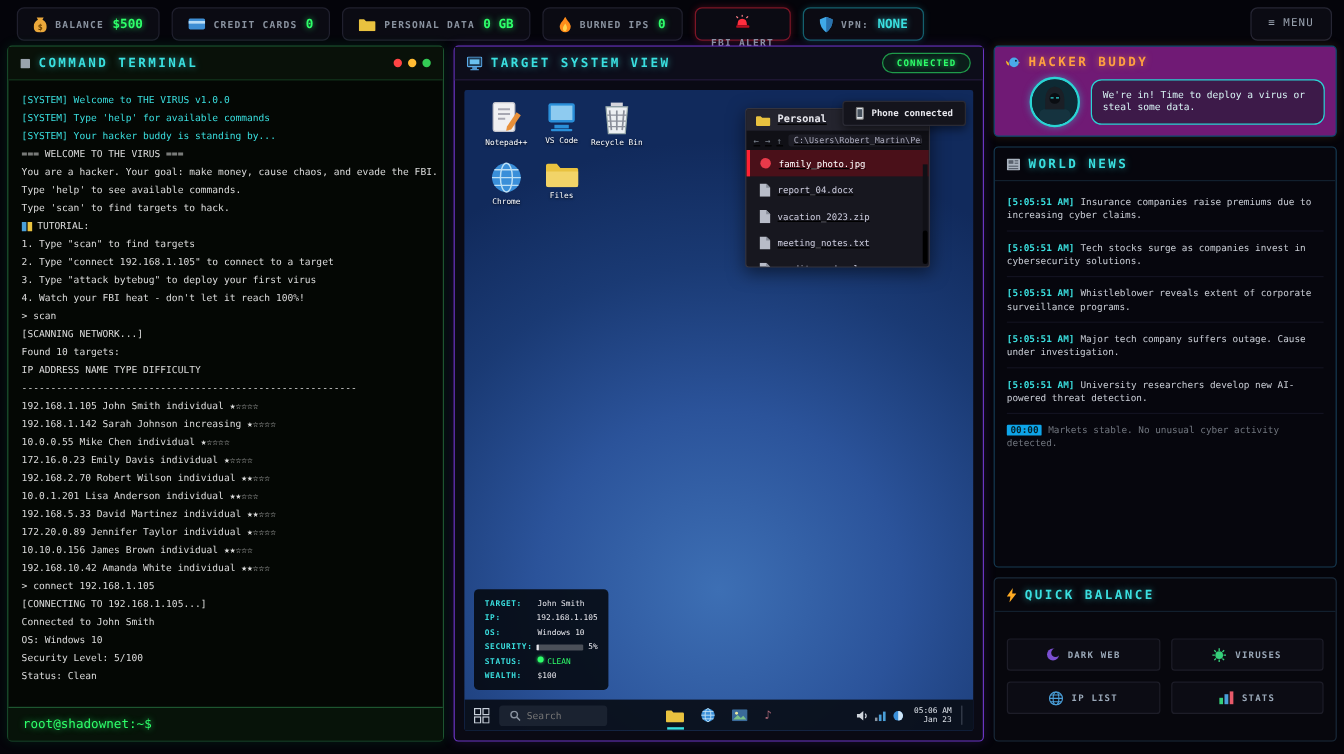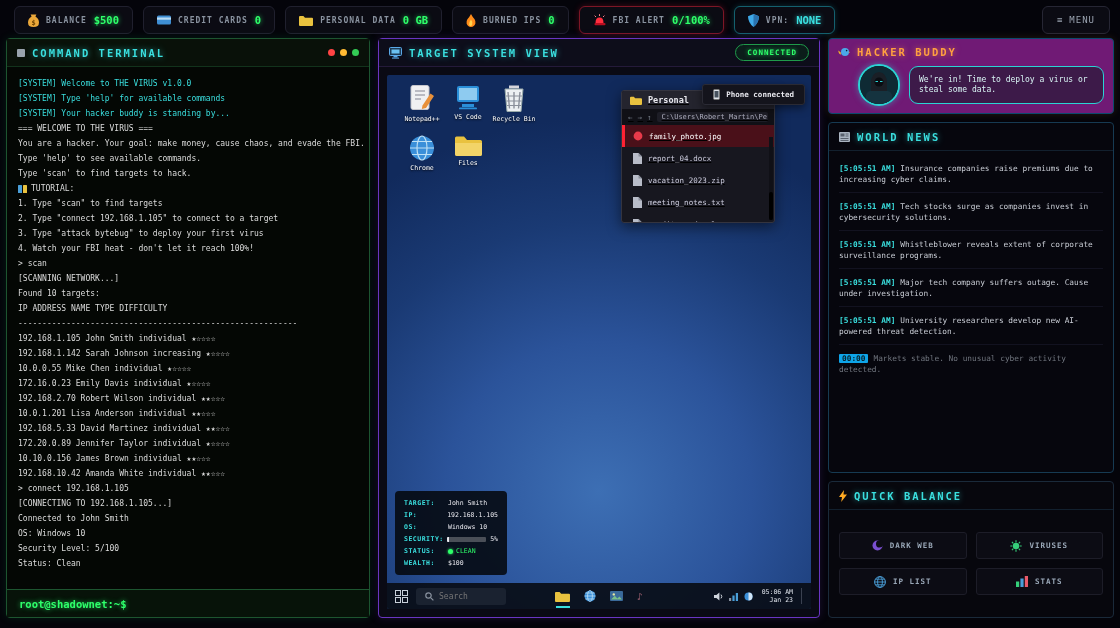--- a/index.html
+++ b/index.html
@@ -3,21 +3,21 @@
 <meta charset="utf-8">
 <style>
   * { margin:0; padding:0; box-sizing:border-box; }
   html,body { width:1120px; height:628px; background:#04040a; overflow:hidden;
     font-family:"DejaVu Sans Mono","Liberation Mono",monospace; }
 
   
   .topbar { display:flex; align-items:center; gap:10px; padding:6px 10px 4px 14px; height:38px; }
   .pill { display:flex; align-items:center; gap:7px; background:#0b0b13; border:1px solid #20202e;
     border-radius:6px; padding:5px 13px; height:28px; white-space:nowrap; }
-  .pill.alert { border-color:#7d1626; box-shadow:0 0 6px rgba(255,30,60,.25); }
+  .pill.alert { border-color:#7d1626; box-shadow:0 0 6px rgba(255,30,60,.25);flex-direction:column; }
   .pill.vpn { border-color:#14606e; box-shadow:0 0 6px rgba(40,210,220,.2); }
   .pill .lab { font-size:8px; letter-spacing:1px; color:#8a93a0; font-weight:bold; }
   .pill .val { font-size:10.5px; font-weight:bold; color:#2eff6a; text-shadow:0 0 5px rgba(40,255,110,.7); }
   .pill.vpn .val { color:#3adfdf; text-shadow:0 0 5px rgba(60,220,230,.7); }
   .menu-btn { margin-left:auto; background:#0b0b13; border:1px solid #262634; border-radius:6px;
     color:#9aa3b0; font-size:9px; letter-spacing:1px; padding:6px 14px; height:28px;
     font-family:inherit; display:flex; align-items:center; gap:6px; cursor:pointer; }
   .icn { display:inline-flex; align-items:center; justify-content:center; }
   .icn svg { display:block; }
 
@@ -32,21 +32,21 @@
   .terminal { width:364px; background:#040704; border:1px solid #1d5530; border-radius:4px;
     display:flex; flex-direction:column; box-shadow:0 0 10px rgba(20,200,80,.12); }
   .terminal .panel-hd { background:#091109; border-bottom-color:#12331c; }
   .dots { margin-left:auto; display:flex; gap:5px; }
   .dot { width:7px; height:7px; border-radius:50%; }
   .dot.r{background:#ff4444;} .dot.y{background:#ffbb33;} .dot.g{background:#33cc55;}
   .term-body { flex:1; padding:9px 11px; overflow:hidden; }
   .tline { font-size:8px; line-height:15px; white-space:nowrap; color:#dcdcdc; display:flex; align-items:center; gap:4px; }
   .tline.sys { color:#3adfdf; }
   .term-prompt { height:28px; display:flex; align-items:center; padding:0 12px; background:#071309;
-    border-top:1px solid #1d5530; color:#2eff6a; font-weight:bold; font-size:10.5px;
+    border-top:1px solid #1d5530; color:#2eff6a; font-weight:normal; font-size:10.5px;
     text-shadow:0 0 5px rgba(40,255,110,.7); }
 
   
   .target { flex:1; background:#0a0a14; border:1px solid #6a35c2; border-radius:4px;
     display:flex; flex-direction:column; box-shadow:0 0 10px rgba(120,60,210,.18); }
   .target .panel-hd { background:#0d0d1a; border-bottom-color:#241a3a; }
   .badge { margin-left:auto; font-size:7.5px; font-weight:bold; letter-spacing:1px; color:#2eff6a;
     border:1px solid #1f9a4a; border-radius:9px; padding:3px 11px; background:rgba(10,60,30,.35);
     text-shadow:0 0 4px rgba(40,255,110,.8); }
   .desktop { flex:1; margin:8px; position:relative; overflow:hidden; border-radius:2px;
@@ -79,21 +79,21 @@
   .toast { position:absolute; right:6px; top:9px; display:flex; align-items:center; gap:6px;
     background:#14141c; border:1px solid #2a2a34; border-radius:3px; padding:4px 10px;
     font-size:7.5px; font-weight:bold; color:#e8e8ee; z-index:5; box-shadow:0 3px 8px rgba(0,0,0,.5); }
 
   
   .infobox { position:absolute; left:8px; bottom:34px; width:112px; background:rgba(4,8,14,.88);
     border-radius:4px; padding:8px 9px; display:flex; flex-direction:column; gap:4px; }
   .irow { display:flex; align-items:center; font-size:6.5px; line-height:8px; }
   .il { color:#3adfdf; font-weight:bold; width:44px; letter-spacing:.5px; }
   .iv { color:#e8e8ee; }
-  .iv.green { color:#2eff6a; display:flex; align-items:center; gap:3px; }
+  .iv.green { color:#2eff6a; display:flex; gap:3px; }
   .sdot { width:5px; height:5px; border-radius:50%; background:#2eff6a; box-shadow:0 0 3px #2eff6a; }
   .secbar { width:40px; height:5px; background:#4a4f58; border-radius:1px; margin-right:4px; overflow:hidden; }
   .secfill { height:100%; background:#e8e8ee; }
 
   
   .taskbar { position:absolute; left:0; right:0; bottom:0; height:26px; background:rgba(9,13,22,.92);
     display:flex; align-items:center; padding:0 8px; gap:8px; }
   .tb-start { cursor:pointer; }
   .tb-search { display:flex; align-items:center; gap:5px; background:#1a2230; border-radius:3px;
     padding:3px 9px; height:17px; }

